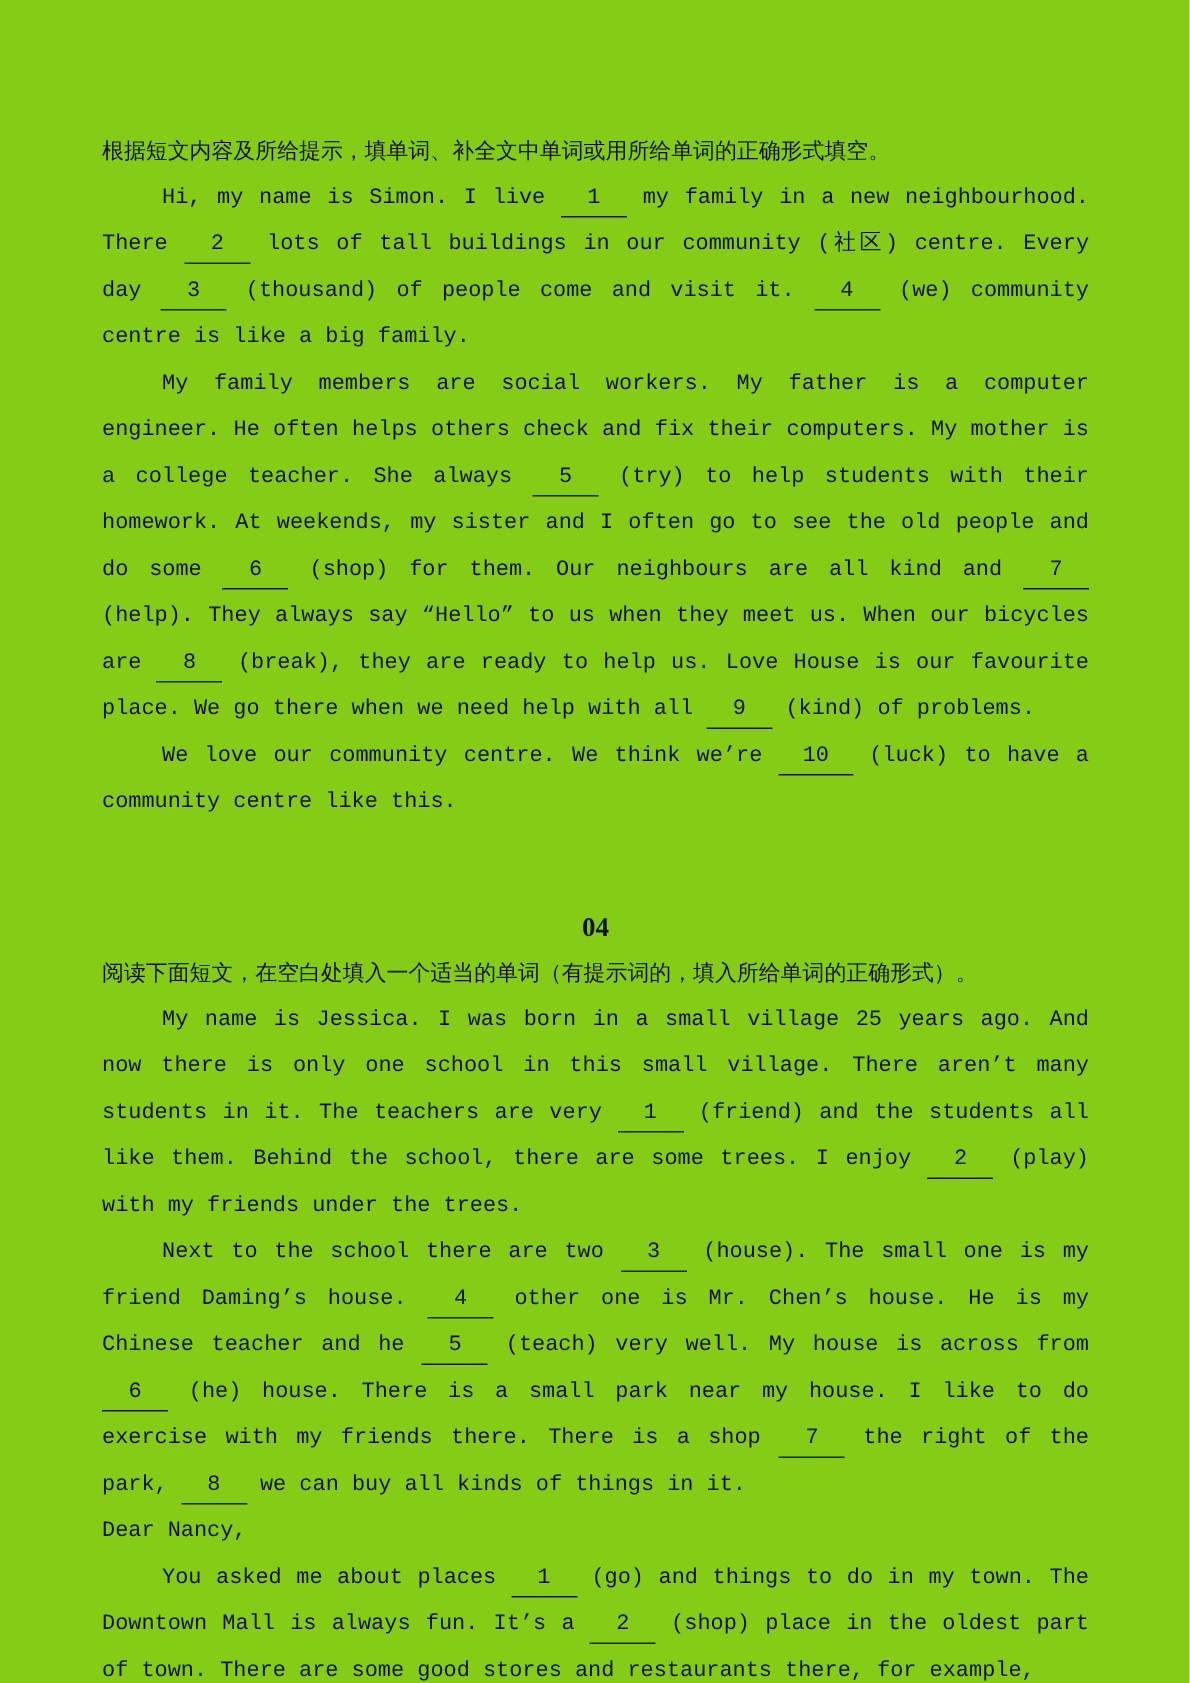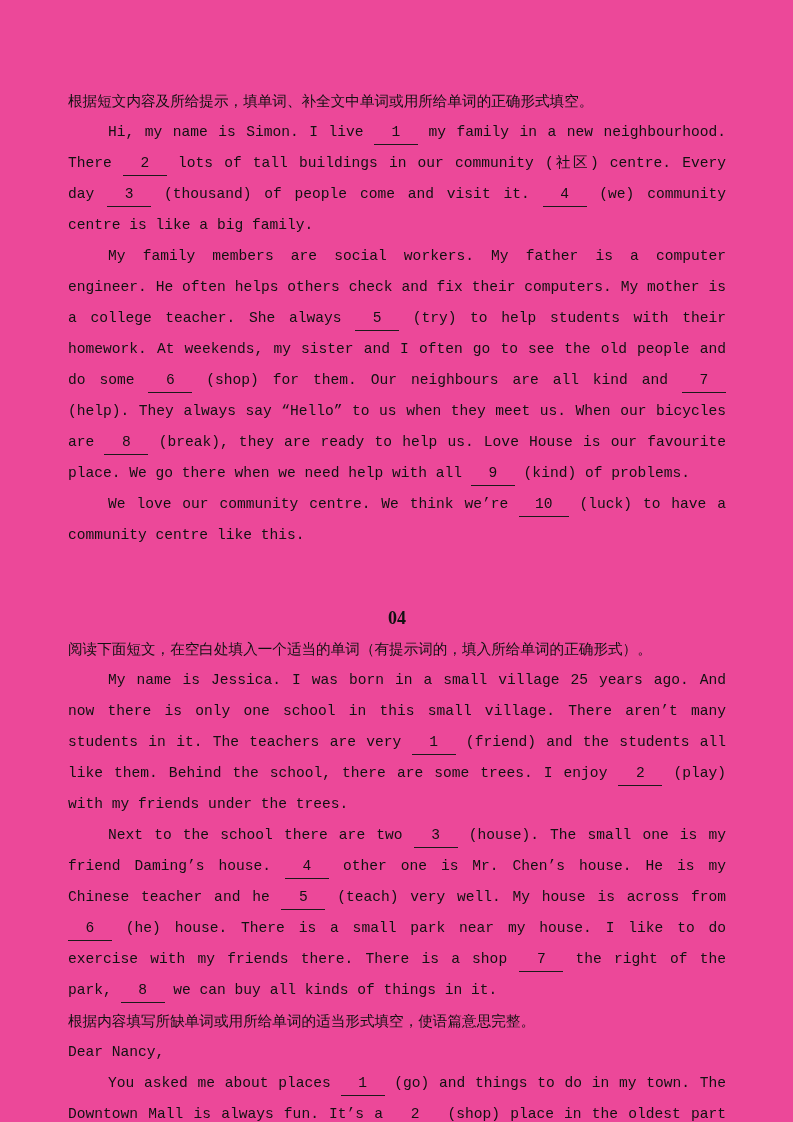--- a/index.html
+++ b/index.html
@@ -1,21 +1,21 @@
 <!DOCTYPE html>
 <html><head>
 <meta charset="utf-8">
 <style>
   html, body { margin: 0; padding: 0; background: #e8e8e8; }
   .page {
     position: relative;
     width: 793px;
     height: 1122px;
     margin: 0 auto;
-    background: #ec4899;
+    background: #84cc16;
     overflow: hidden;
     font-family: "Liberation Serif", "DejaVu Serif", serif;
     color: #111111;
   }
   .content {
     position: absolute;
     left: 68px;
     top: 86px;
     width: 658px;
     font-size: 14.6px;
@@ -52,17 +52,16 @@
 <div class="page">
   <div class="content">
       <div class="instruction">根据短文内容及所给提示，填单词、补全文中单词或用所给单词的正确形式填空。</div>
       <div class="para indent">Hi, my name is Simon. I live <span class="blank">1</span> my family in a new neighbourhood. There <span class="blank">2</span> lots of tall buildings in our community (社区) centre. Every day <span class="blank">3</span> (thousand) of people come and visit it. <span class="blank">4</span> (we) community centre is like a big family.</div>
       <div class="para indent">My family members are social workers. My father is a computer engineer. He often helps others check and fix their computers. My mother is a college teacher. She always <span class="blank">5</span> (try) to help students with their homework. At weekends, my sister and I often go to see the old people and do some <span class="blank">6</span> (shop) for them. Our neighbours are all kind and <span class="blank">7</span> (help). They always say “Hello” to us when they meet us. When our bicycles are <span class="blank">8</span> (break), they are ready to help us. Love House is our favourite place. We go there when we need help with all <span class="blank">9</span> (kind) of problems.</div>
       <div class="para indent">We love our community centre. We think we’re <span class="blank">10</span> (luck) to have a community centre like this.</div>
       <div class="heading">04</div>
       <div class="instruction">阅读下面短文，在空白处填入一个适当的单词（有提示词的，填入所给单词的正确形式）。</div>
       <div class="para indent">My name is Jessica. I was born in a small village 25 years ago. And now there is only one school in this small village. There aren’t many students in it. The teachers are very <span class="blank">1</span> (friend) and the students all like them. Behind the school, there are some trees. I enjoy <span class="blank">2</span> (play) with my friends under the trees.</div>
       <div class="para indent">Next to the school there are two <span class="blank">3</span> (house). The small one is my friend Daming’s house. <span class="blank">4</span> other one is Mr. Chen’s house. He is my Chinese teacher and he <span class="blank">5</span> (teach) very well. My house is across from <span class="blank">6</span> (he) house. There is a small park near my house. I like to do exercise with my friends there. There is a shop <span class="blank">7</span> the right of the park, <span class="blank">8</span> we can buy all kinds of things in it.</div>
-      <div class="instruction">根据内容填写所缺单词或用所给单词的适当形式填空，使语篇意思完整。</div>
       <div class="para">Dear Nancy,</div>
       <div class="para indent">You asked me about places <span class="blank">1</span> (go) and things to do in my town. The Downtown Mall is always fun. It’s a <span class="blank">2</span> (shop) place in the oldest part of town. There are some good stores and restaurants there, for example,</div>
     </div>
 </div>
 
 </body></html>

